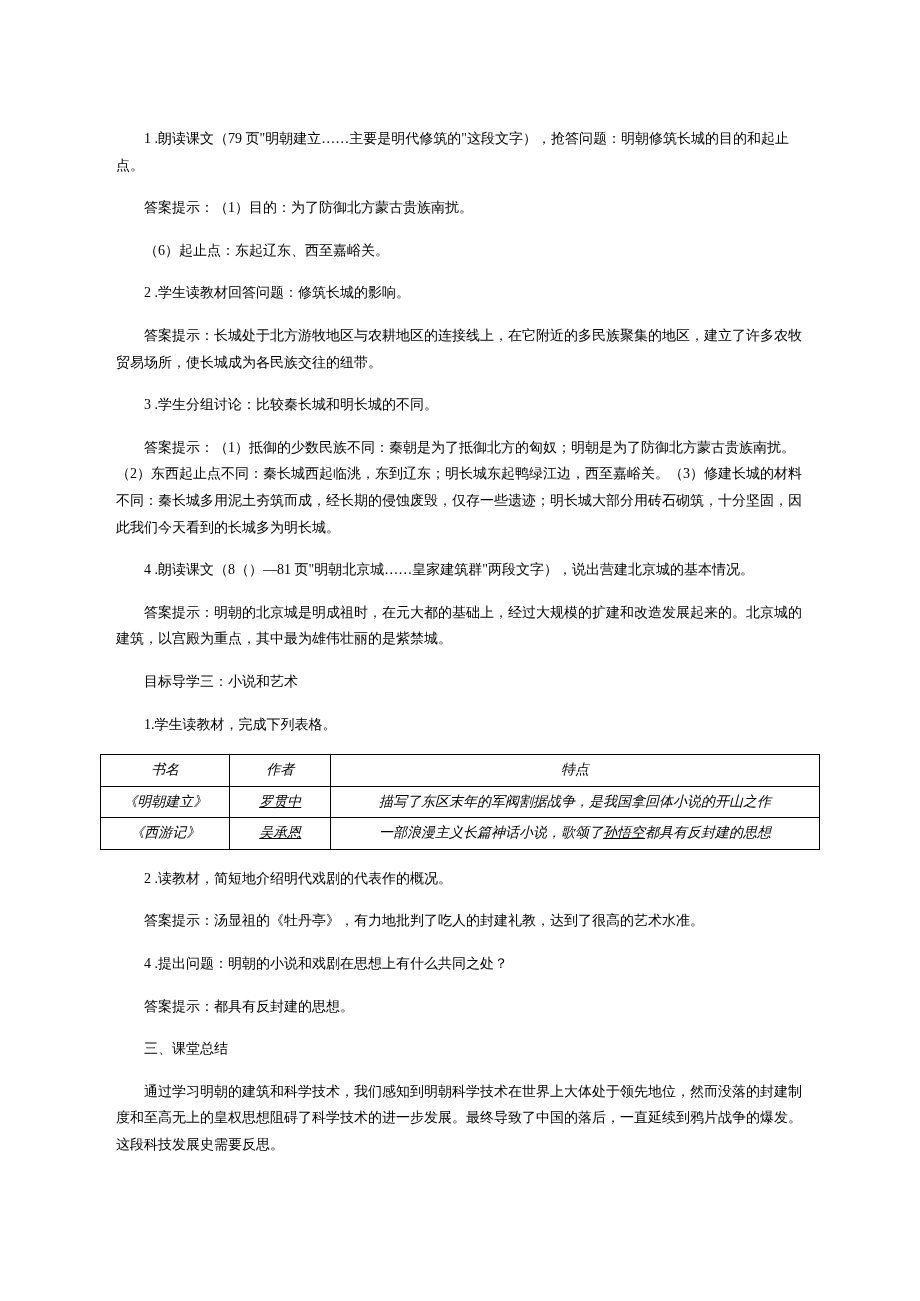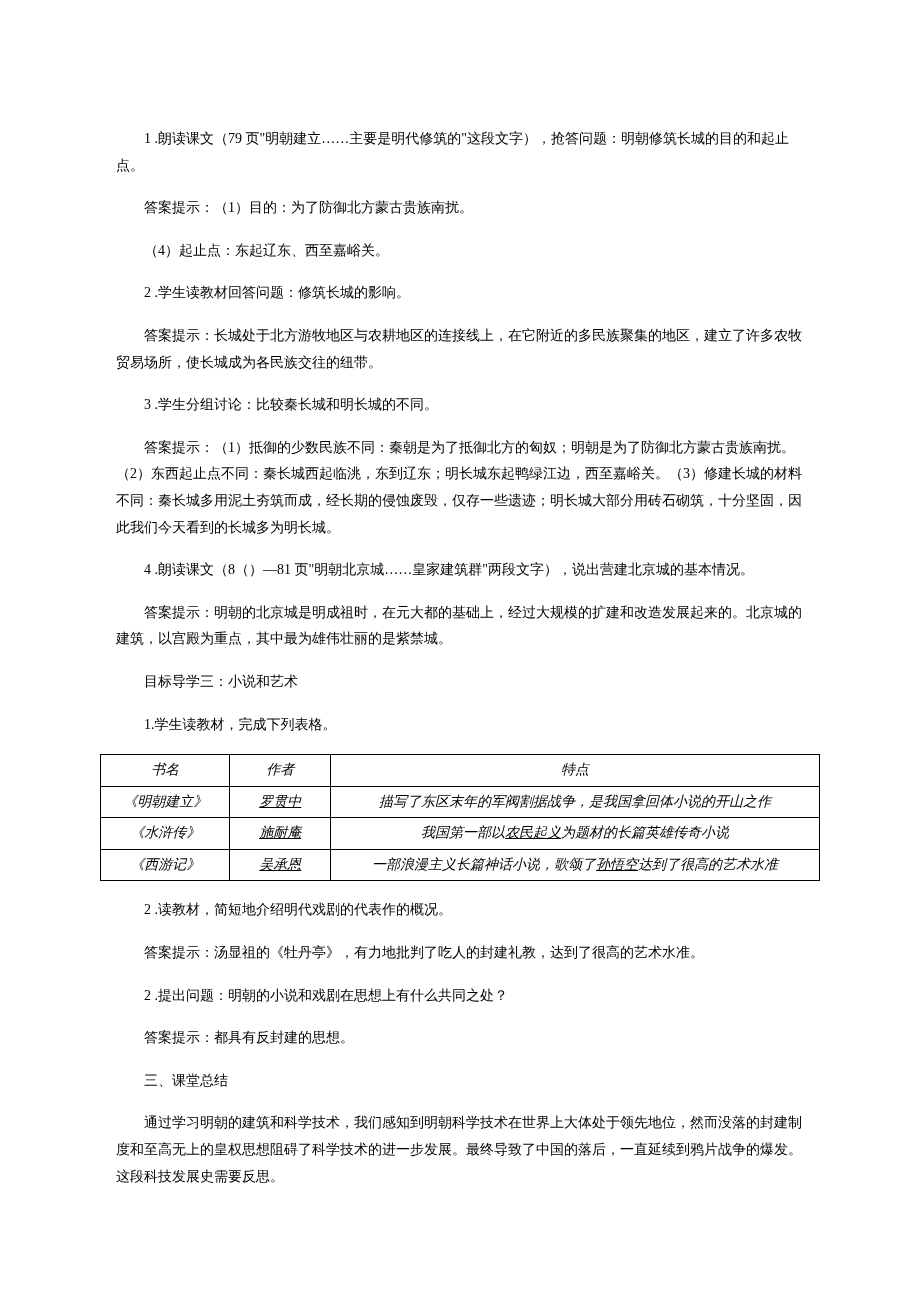--- a/index.html
+++ b/index.html
@@ -32,21 +32,21 @@
     .underline {
       text-decoration: underline;
       margin-top: 42px;
     }
   </style>
 </head>
 <body>
 
 <p>1   .朗读课文（79 页"明朝建立……主要是明代修筑的"这段文字），抢答问题：明朝修筑长城的目的和起止点。</p>
 <p>答案提示：（1）目的：为了防御北方蒙古贵族南扰。</p>
-<p>（4）起止点：东起辽东、西至嘉峪关。</p>
+<p>（6）起止点：东起辽东、西至嘉峪关。</p>
 <p>2       .学生读教材回答问题：修筑长城的影响。</p>
 <p>答案提示：长城处于北方游牧地区与农耕地区的连接线上，在它附近的多民族聚集的地区，建立了许多农牧贸易场所，使长城成为各民族交往的纽带。</p>
 <p>3       .学生分组讨论：比较秦长城和明长城的不同。</p>
 <p>答案提示：（1）抵御的少数民族不同：秦朝是为了抵御北方的匈奴；明朝是为了防御北方蒙古贵族南扰。（2）东西起止点不同：秦长城西起临洮，东到辽东；明长城东起鸭绿江边，西至嘉峪关。（3）修建长城的材料不同：秦长城多用泥土夯筑而成，经长期的侵蚀废毁，仅存一些遗迹；明长城大部分用砖石砌筑，十分坚固，因此我们今天看到的长城多为明长城。</p>
 <p>4   .朗读课文（8（）—81 页"明朝北京城……皇家建筑群"两段文字），说出营建北京城的基本情况。</p>
 <p>答案提示：明朝的北京城是明成祖时，在元大都的基础上，经过大规模的扩建和改造发展起来的。北京城的建筑，以宫殿为重点，其中最为雄伟壮丽的是紫禁城。</p>
 <p>目标导学三：小说和艺术</p>
 <p>1.学生读教材，完成下列表格。</p>
 
 <table>
@@ -55,30 +55,25 @@
     <td style="width:18%">书名</td>
     <td style="width:14%">作者</td>
     <td>特点</td>
   </tr>
   <tr>
     <td>《明朝建立》</td>
     <td><span class="underline">罗贯中</span></td>
     <td><span>描写了东区末年的军阀割据战争，是我国拿回体小说的开山之作</span></td>
   </tr>
   <tr>
-    <td>《水浒传》</td>
-    <td><span class="underline">施耐庵</span></td>
-    <td><span>我国第一部以</span><span class="underline">农民起义</span><span>为题材的长篇英雄传奇小说</span></td>
-  </tr>
-  <tr>
     <td>《西游记》</td>
     <td><span class="underline">吴承恩</span></td>
-    <td><span>一部浪漫主义长篇神话小说，歌颂了</span><span class="underline">孙悟空</span><span>达到了很高的艺术水准</span></td>
+    <td><span>一部浪漫主义长篇神话小说，歌颂了</span><span class="underline">孙悟空</span><span>都具有反封建的思想</span></td>
   </tr>
 </tbody>
   </table>
 
 <p>2       .读教材，简短地介绍明代戏剧的代表作的概况。</p>
 <p>答案提示：汤显祖的《牡丹亭》，有力地批判了吃人的封建礼教，达到了很高的艺术水准。</p>
-<p>2       .提出问题：明朝的小说和戏剧在思想上有什么共同之处？</p>
+<p>4       .提出问题：明朝的小说和戏剧在思想上有什么共同之处？</p>
 <p>答案提示：都具有反封建的思想。</p>
 <p>三、课堂总结</p>
 <p>通过学习明朝的建筑和科学技术，我们感知到明朝科学技术在世界上大体处于领先地位，然而没落的封建制度和至高无上的皇权思想阻碍了科学技术的进一步发展。最终导致了中国的落后，一直延续到鸦片战争的爆发。这段科技发展史需要反思。</p>
 
 </body></html>

